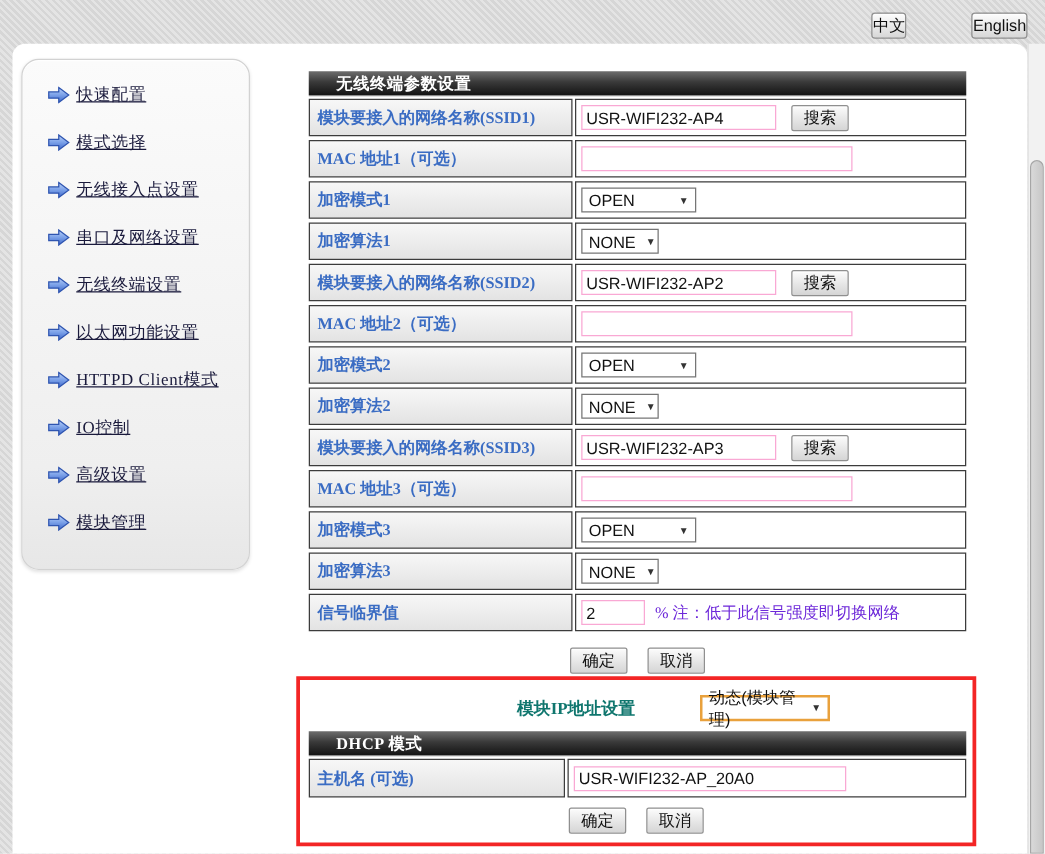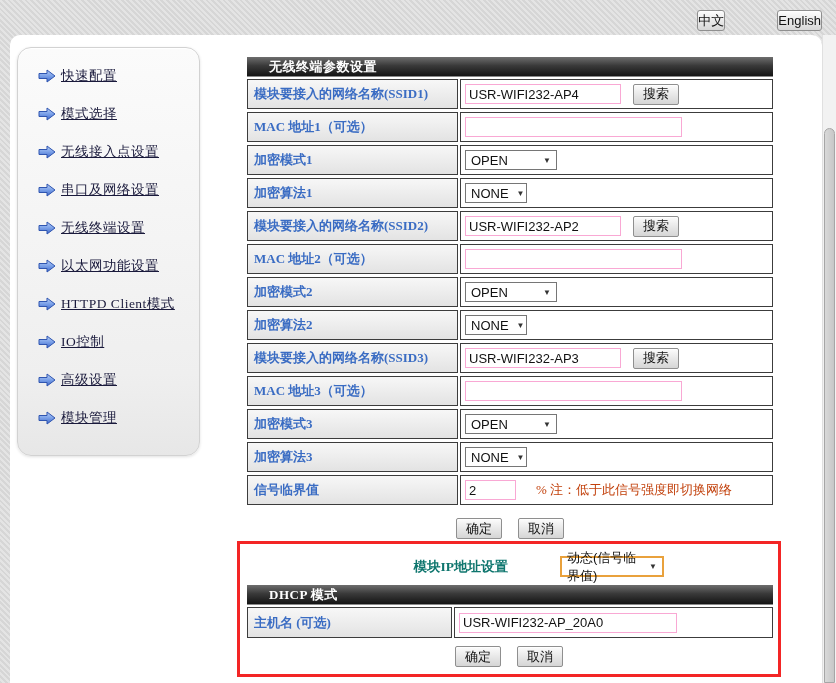--- a/index.html
+++ b/index.html
@@ -65,21 +65,21 @@
   .fakesel .car{font-size:8px;color:#333;margin-left:8px;}
   .selw{width:92px;} .seln{width:62px;}
   .formbtn{
     height:21px;box-sizing:border-box;
     background:linear-gradient(#fcfcfc,#e6e6e6 55%,#d5d5d5);
     border:1px solid #8f8f8f;border-radius:2px;
     font-size:13px;color:#111;padding:0 9px;cursor:pointer;
     box-shadow:0 1px 0 rgba(255,255,255,.7) inset;
   }
   .searchbtn{margin-left:12px;}
-  .note{font-size:13px;color:#c2410c;margin-left:20px;white-space:nowrap;}
+  .note{font-size:13px;color:#6d28d9;margin-left:8px;white-space:nowrap;}
   .btnrow{text-align:center;margin-top:13px;}
   .btnrow .formbtn{margin:0 6px;}
   
   #redbox{
     position:absolute;left:237px;top:541px;width:544px;height:136px;box-sizing:border-box;
     border:3px solid #f32525;background:#fff;
   }
   .iprow{margin-top:12px;display:flex;align-items:center;height:21px;}
   .iplabel{width:268px;text-align:right;font-weight:bold;font-size:13.5px;color:#0f766e;white-space:nowrap;}
   .ipsel{margin-left:52px;width:104px;height:21px;border:2px solid #e9a13c;}
@@ -284,21 +284,21 @@
   <div class="btnrow">
     <button class="formbtn">确定</button>
     <button class="formbtn">取消</button>
   </div>
 </div>
 
 <div id="redbox">
   <div class="iprow">
     <span class="iplabel">模块IP地址设置</span>
     <span class="fakesel ipsel">
-      <span>动态(信号临界值)</span>
+      <span>动态(模块管理)</span>
       <span class="car">▼</span>
     </span>
   </div>
   <div id="dhcp">
     <div class="thead">DHCP 模式</div>
     <div class="row">
       <div class="cell-l">主机名 (可选)</div>
       <div class="cell-r">
         <input class="txt w212" value="USR-WIFI232-AP_20A0" style="">
       </div>

